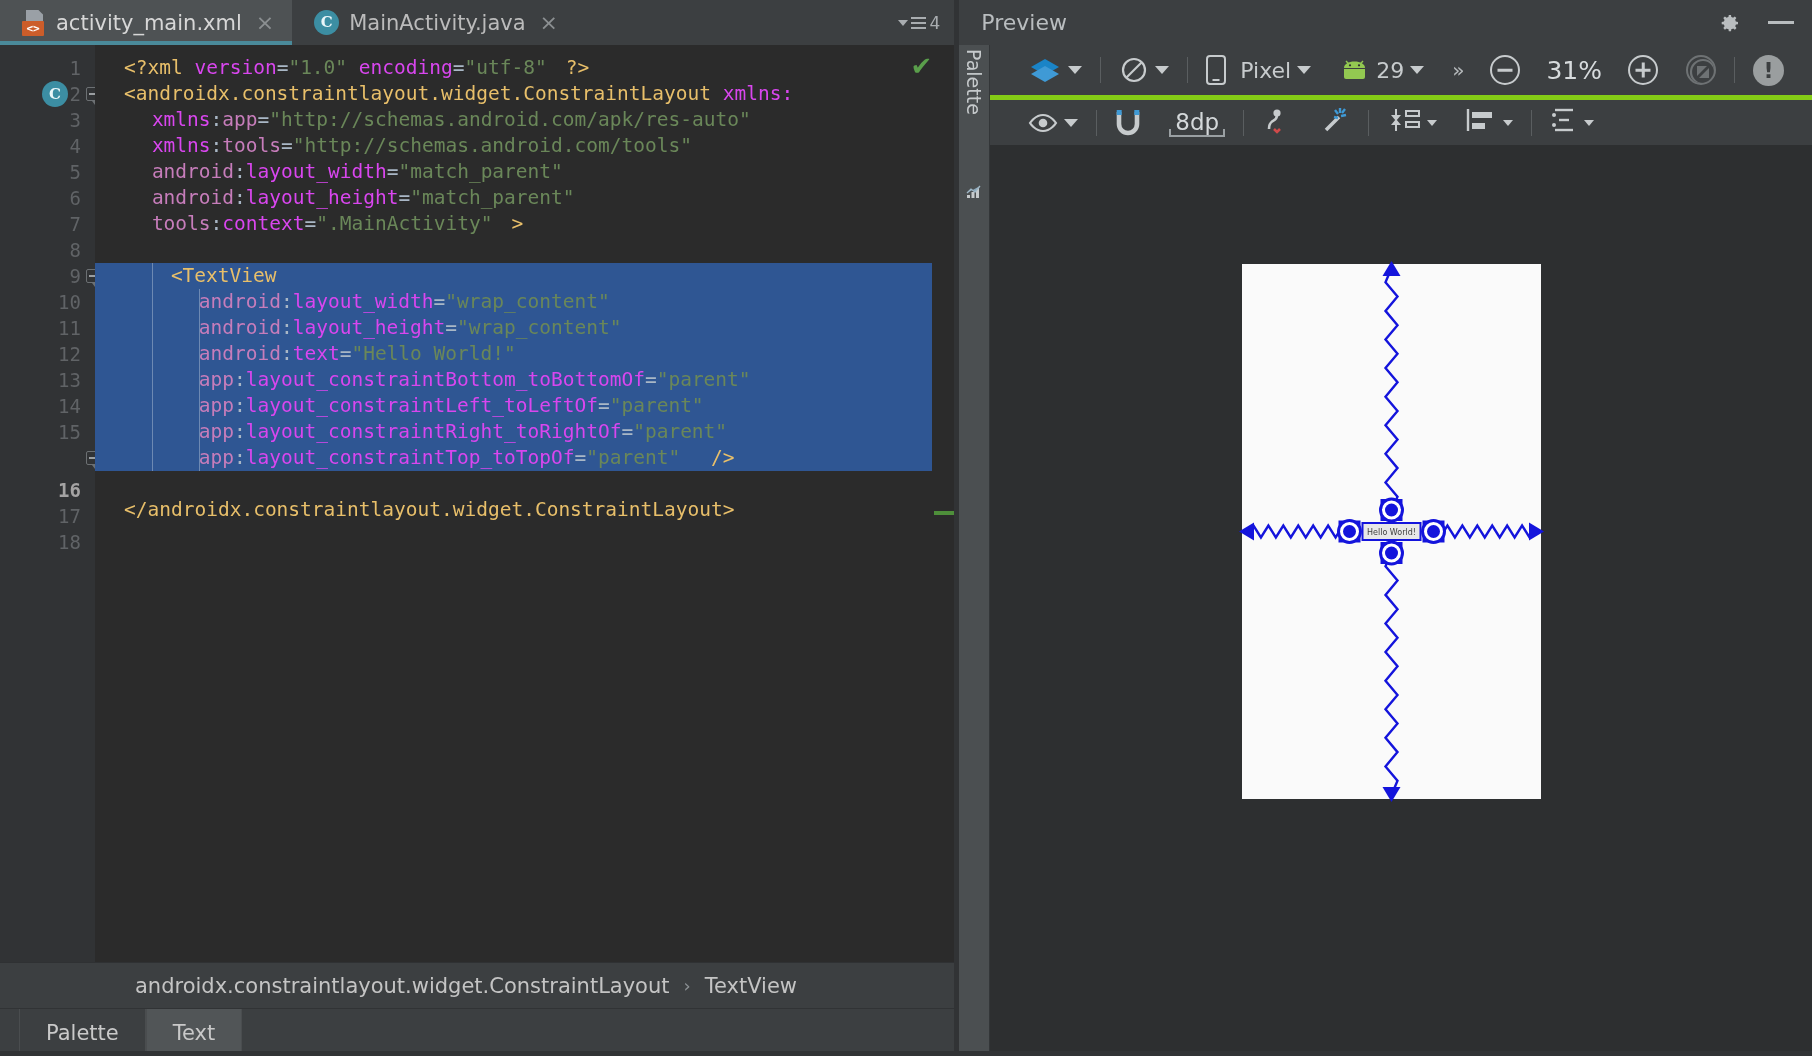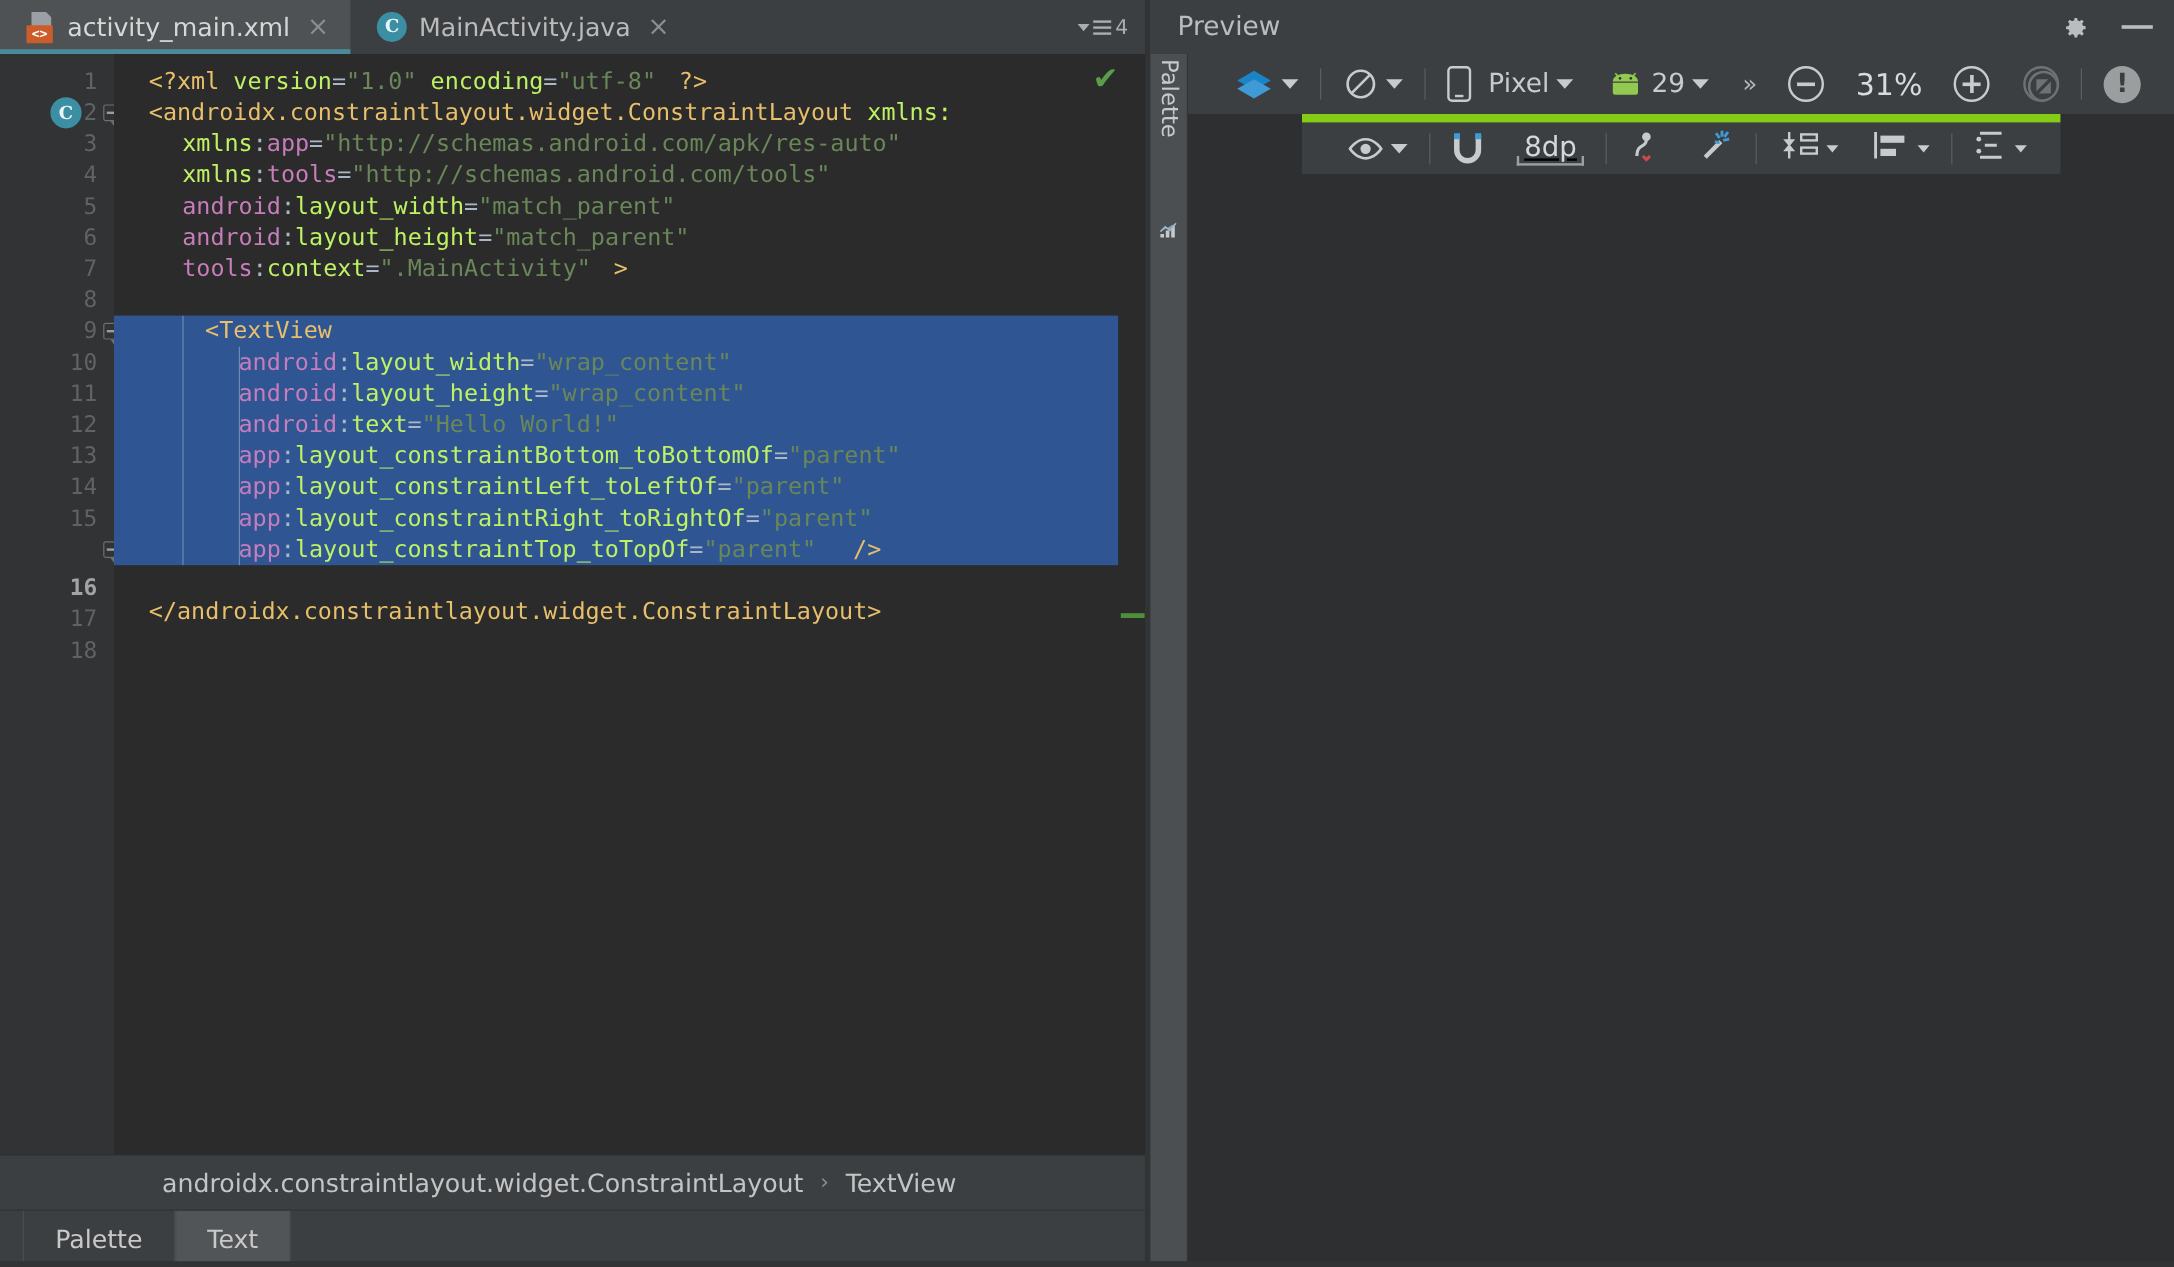--- a/index.html
+++ b/index.html
@@ -118,21 +118,21 @@
   .selection-band {
     position: absolute; left: 0; right: 0; background: #2f5693;
   }
   .indent-guide {
     position: absolute; width: 1px; background: #4e5254;
   }
   .tok-tag { color: #e8bf6a; margin-left: 19px; }
   .tok-ns { color: #c77dbb; }
   .tok-str { color: #6a8759; }
   .tok-punct { color: #a9b7c6; }
-  .tok-white { color: #bef264; }
+  .tok-white { color: #d946ef; }
 
   .check-mark {
     position: absolute; right: 22px; top: 6px;
     font-size: 26px; color: #5a9e4b; font-weight: bold;
   }
   .green-stripe {
     position: absolute; right: 0; width: 20px; height: 4px; background: #4e8f3a;
   }
   .right-gutter {
     position: absolute; right: 0; top: 0; bottom: 0; width: 22px;
@@ -195,29 +195,29 @@
     position: absolute; top: 26px; left: 50%;
     transform: translateX(-50%) rotate(90deg); transform-origin: center;
     white-space: nowrap; color: #c6cacc; font-size: 19px;
   }
   .palette-rail .rail-ico {
     position: absolute; top: 136px; left: 6px; width: 19px; height: 19px;
   }
 
   .design-surface {
     flex: 1; position: relative; background: #2d2f30;
-    display: flex; flex-direction: column; align-items: center;
+    display: flex; flex-direction: column;
   }
 
   
   .tb-row {
     height: 50px; flex: 0 0 50px; display: flex; align-items: center;
     background: #3c3f41; padding: 0 14px 0 24px; gap: 0;
   }
-  .tb-row.row2 { border-top: 7px solid #84cc16; text-decoration: underline; }
+  .tb-row.row2 { border-top: 5px solid #84cc16; }
   .tb-item {
     display: flex; align-items: center; gap: 6px;
     padding: 0 14px; height: 36px; color: #c7cbcd; font-size: 22px;
     cursor: default;
   }
   .tb-sep { width: 1px; height: 26px; background: #5a5e60; margin: 0 4px; }
   .tb-spacer { flex: 1; }
   .caret-dn {
     width: 0; height: 0; border-left: 7px solid transparent;
     border-right: 7px solid transparent; border-top: 8px solid #c7cbcd;

